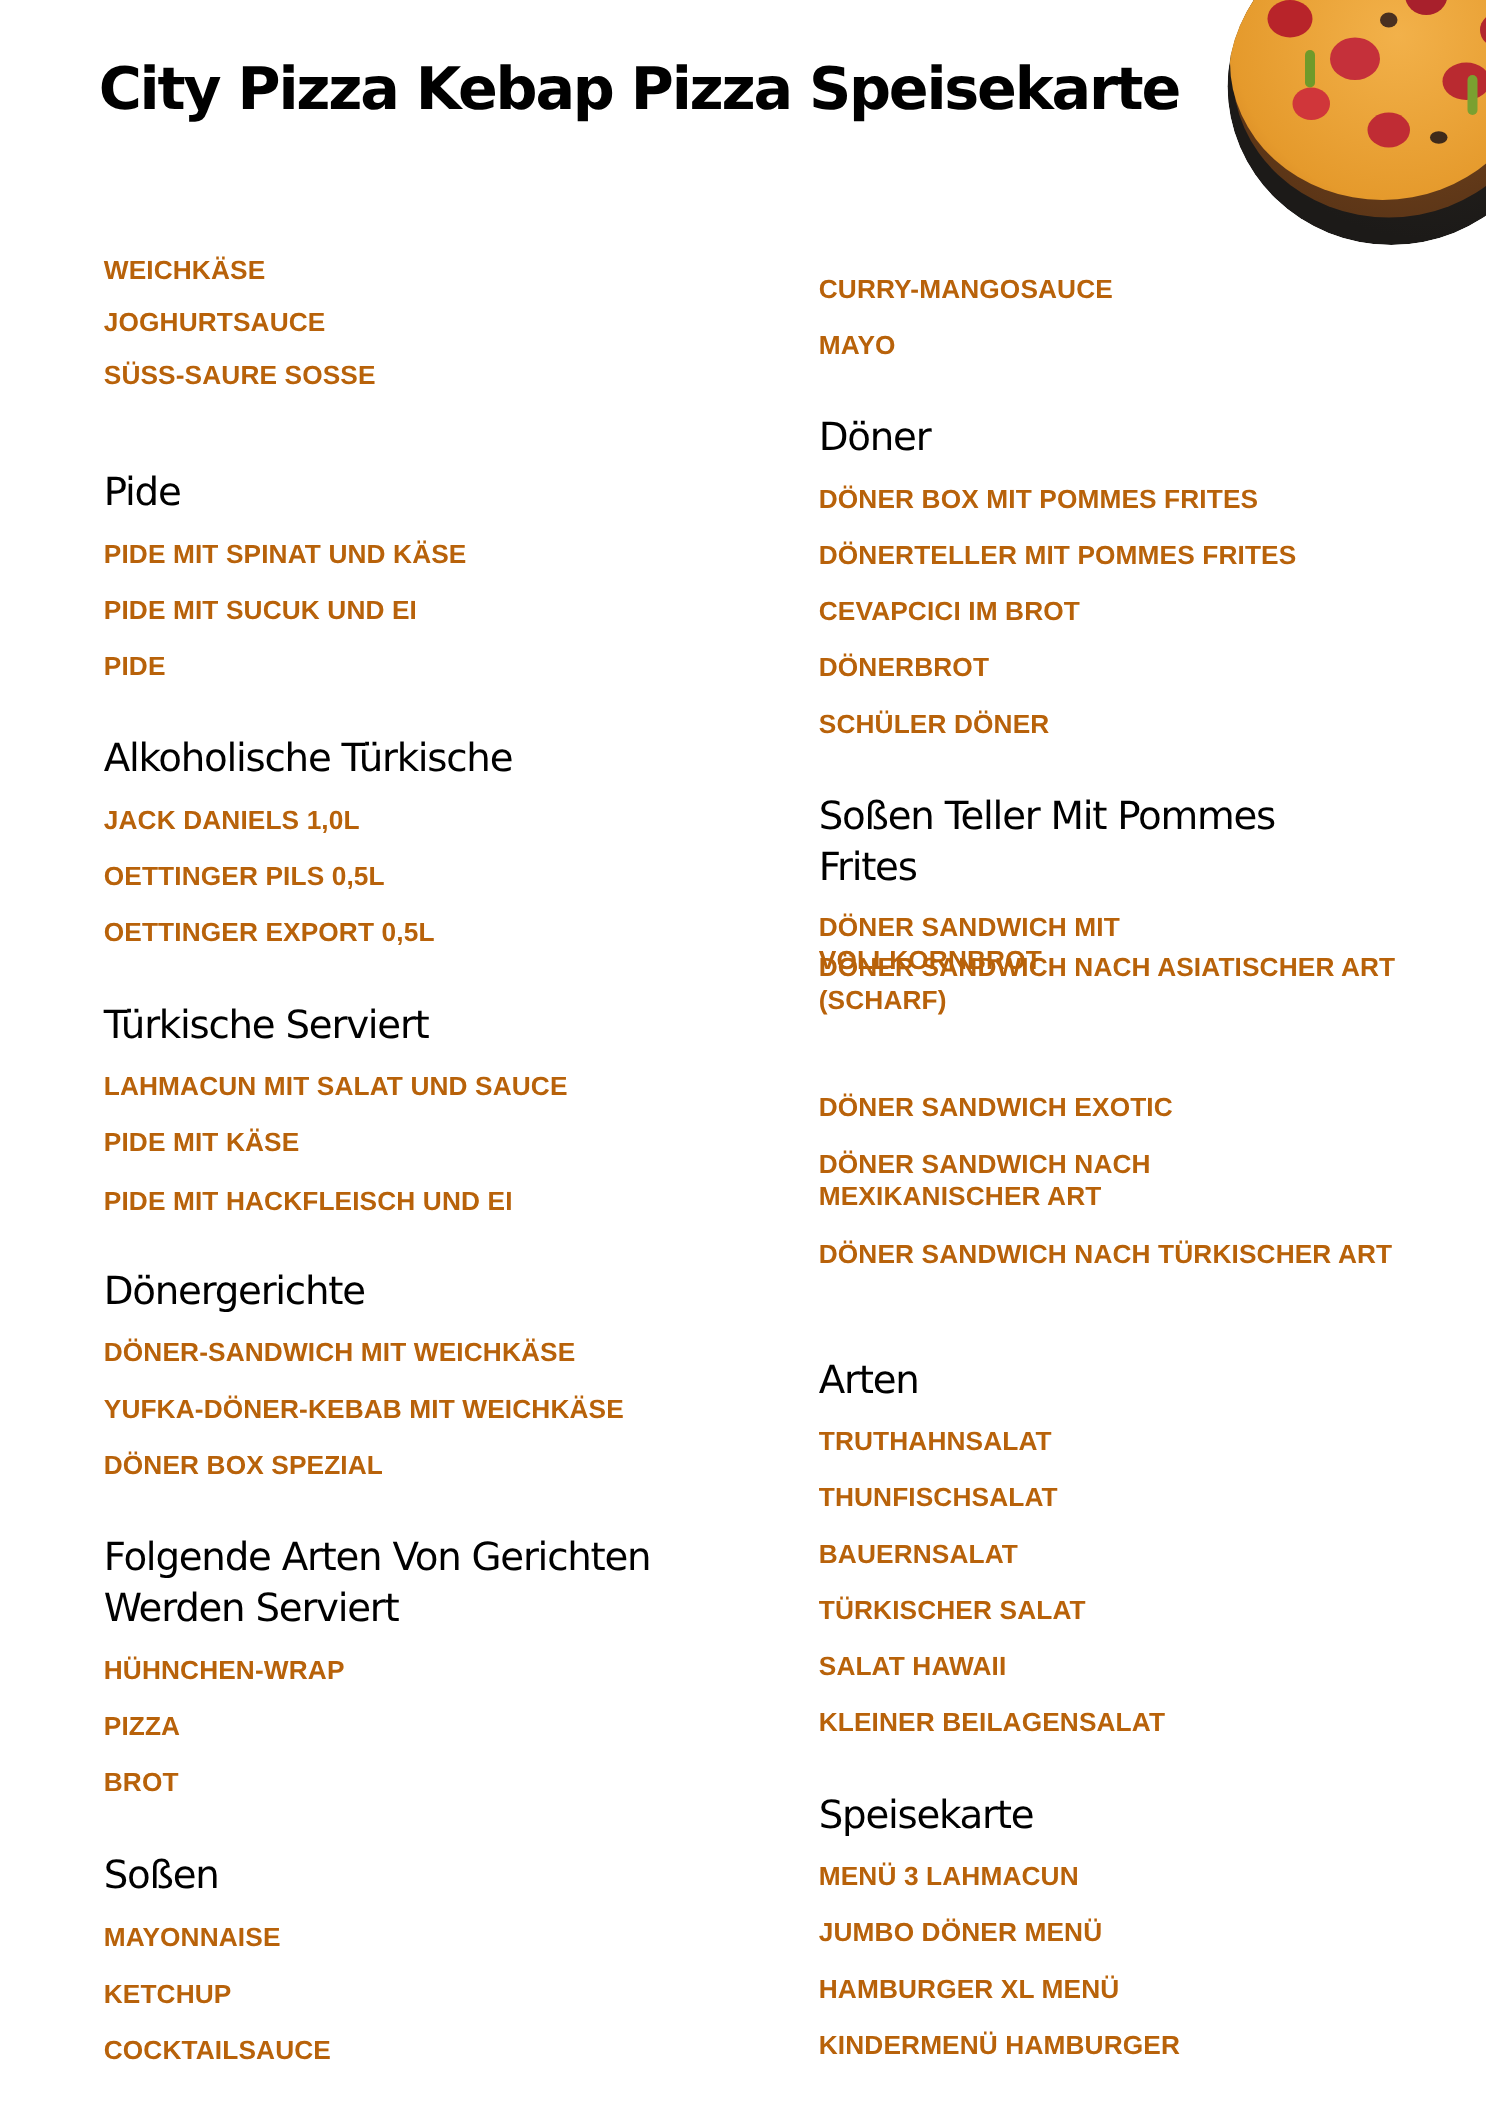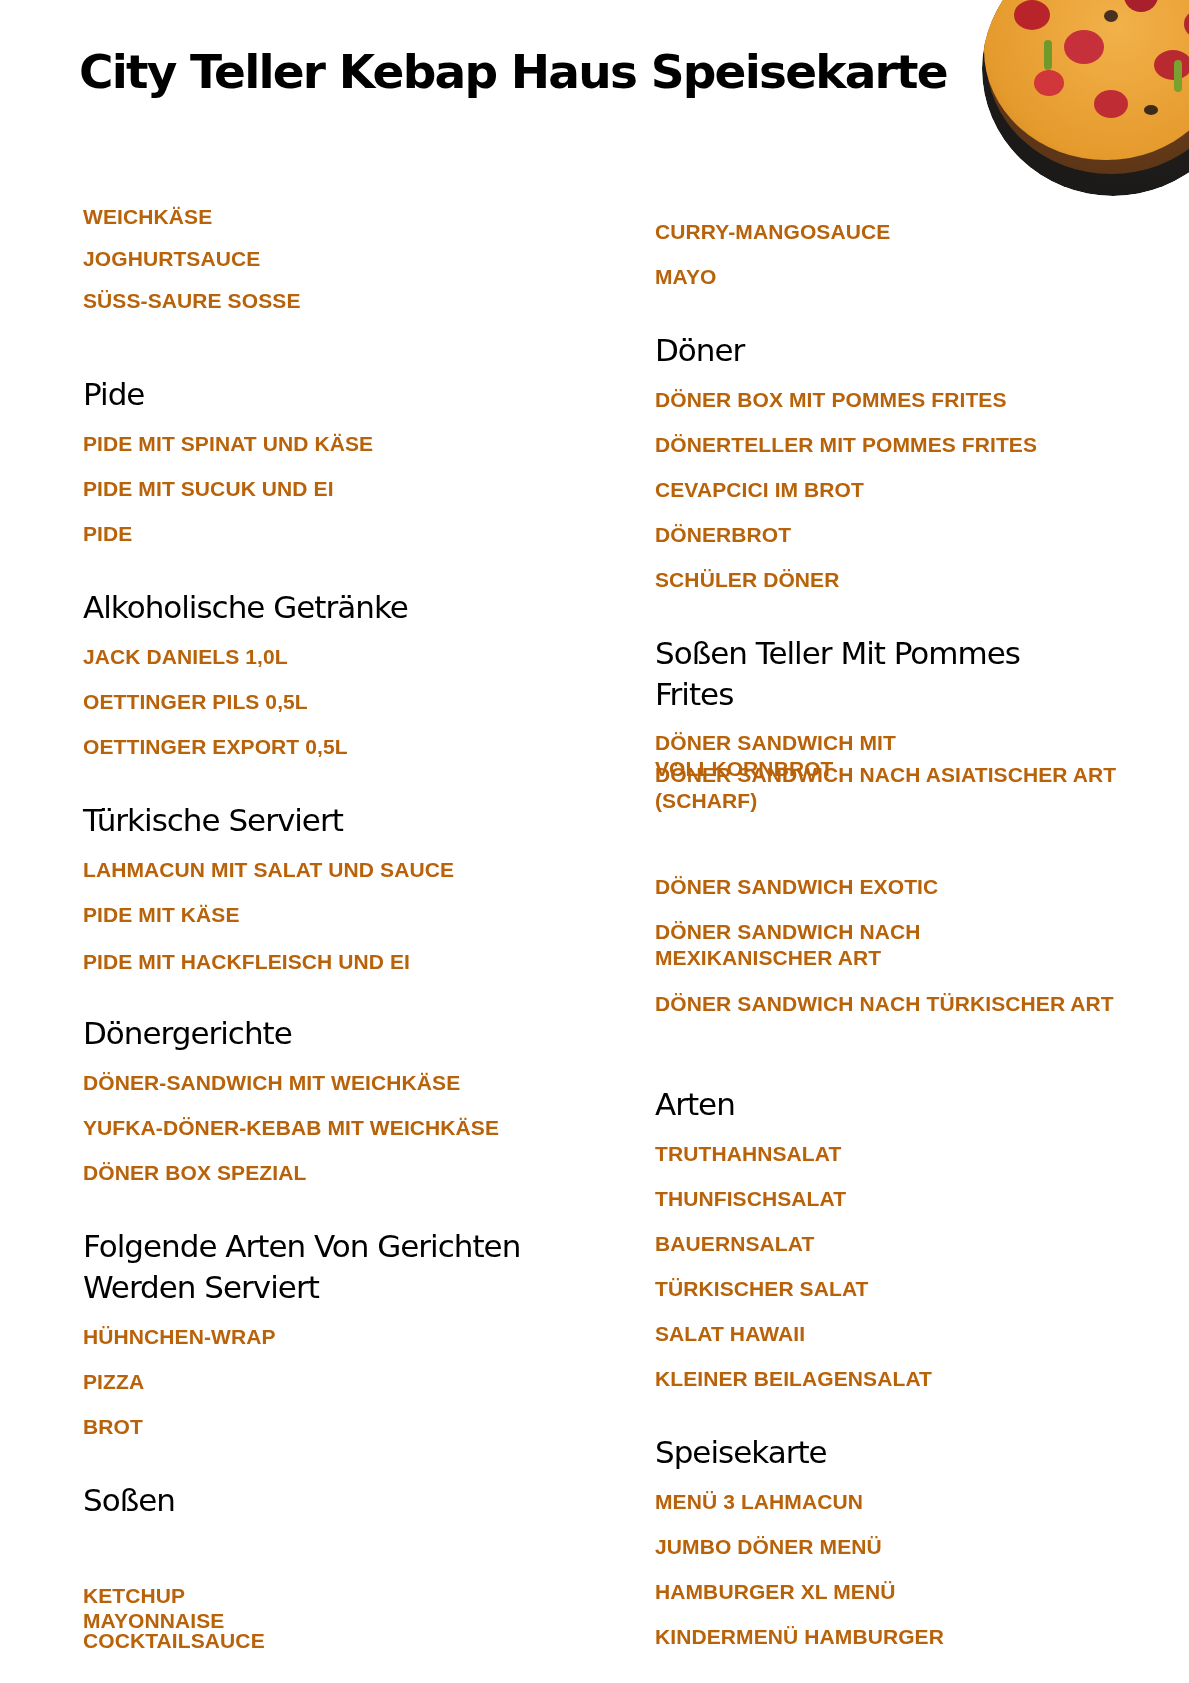--- a/index.html
+++ b/index.html
@@ -23,21 +23,21 @@
   .item { position: absolute; left: 0; margin: 0; color: #B8620A; font-weight: bold;
           font-size: 21px; line-height: 26px; letter-spacing: 0.1px; text-transform: uppercase;
           cursor: pointer; white-space: normal; width: 470px; }
   .heading { position: absolute; left: 0; margin: 0; color: #000;
              font-family: "DejaVu Sans", sans-serif; font-weight: normal;
              font-size: 31px; line-height: 41px; letter-spacing: -1px; width: 480px; }
 </style>
 </head>
 <body>
 
-<h1 class="title">City Teller Kebap Haus Speisekarte</h1>
+<h1 class="title">City Pizza Kebap Pizza Speisekarte</h1>
 
 <div class="pizza">
   <div class="board"></div>
   <div class="wood"></div>
   <div class="crust">
     <div class="top" style="left:30px;top:60px;width:36px;height:30px;background:#b8242a;"></div>
     <div class="top" style="left:80px;top:90px;width:40px;height:34px;background:#c5303a;"></div>
     <div class="top" style="left:140px;top:40px;width:34px;height:32px;background:#a8202c;"></div>
     <div class="top" style="left:170px;top:110px;width:38px;height:30px;background:#b92a30;"></div>
     <div class="top" style="left:110px;top:150px;width:34px;height:28px;background:#c02c34;"></div>
@@ -59,21 +59,21 @@
   </div>
 
   <div>
     <h2 class="heading" style="top:374px">Pide</h2>
     <p class="item" style="top:431px">PIDE MIT SPINAT UND KÄSE</p>
     <p class="item" style="top:476px">PIDE MIT SUCUK UND EI</p>
     <p class="item" style="top:521px">PIDE</p>
   </div>
 
   <div>
-    <h2 class="heading" style="top:587px">Alkoholische Getränke</h2>
+    <h2 class="heading" style="top:587px">Alkoholische Türkische</h2>
     <p class="item" style="top:644px">JACK DANIELS 1,0L</p>
     <p class="item" style="top:689px">OETTINGER PILS 0,5L</p>
     <p class="item" style="top:734px">OETTINGER EXPORT 0,5L</p>
   </div>
 
   <div>
     <h2 class="heading" style="top:800px">Türkische Serviert</h2>
     <p class="item" style="top:857px">LAHMACUN MIT SALAT UND SAUCE</p>
     <p class="item" style="top:902px">PIDE MIT KÄSE</p>
     <p class="item" style="top:949px">PIDE MIT HACKFLEISCH UND EI</p>
@@ -88,21 +88,21 @@
 
   <div>
     <h2 class="heading" style="top:1226px">Folgende Arten Von Gerichten Werden Serviert</h2>
     <p class="item" style="top:1324px">HÜHNCHEN-WRAP</p>
     <p class="item" style="top:1369px">PIZZA</p>
     <p class="item" style="top:1414px">BROT</p>
   </div>
 
   <div>
     <h2 class="heading" style="top:1480px">Soßen</h2>
-    <p class="item" style="top:1608px">MAYONNAISE</p>
+    <p class="item" style="top:1538px">MAYONNAISE</p>
     <p class="item" style="top:1583px">KETCHUP</p>
     <p class="item" style="top:1628px">COCKTAILSAUCE</p>
   </div>
 </div>
 
 <div class="col right">
   <div>
     <p class="item" style="top:219px">CURRY-MANGOSAUCE</p>
     <p class="item" style="top:264px">MAYO</p>
   </div>

